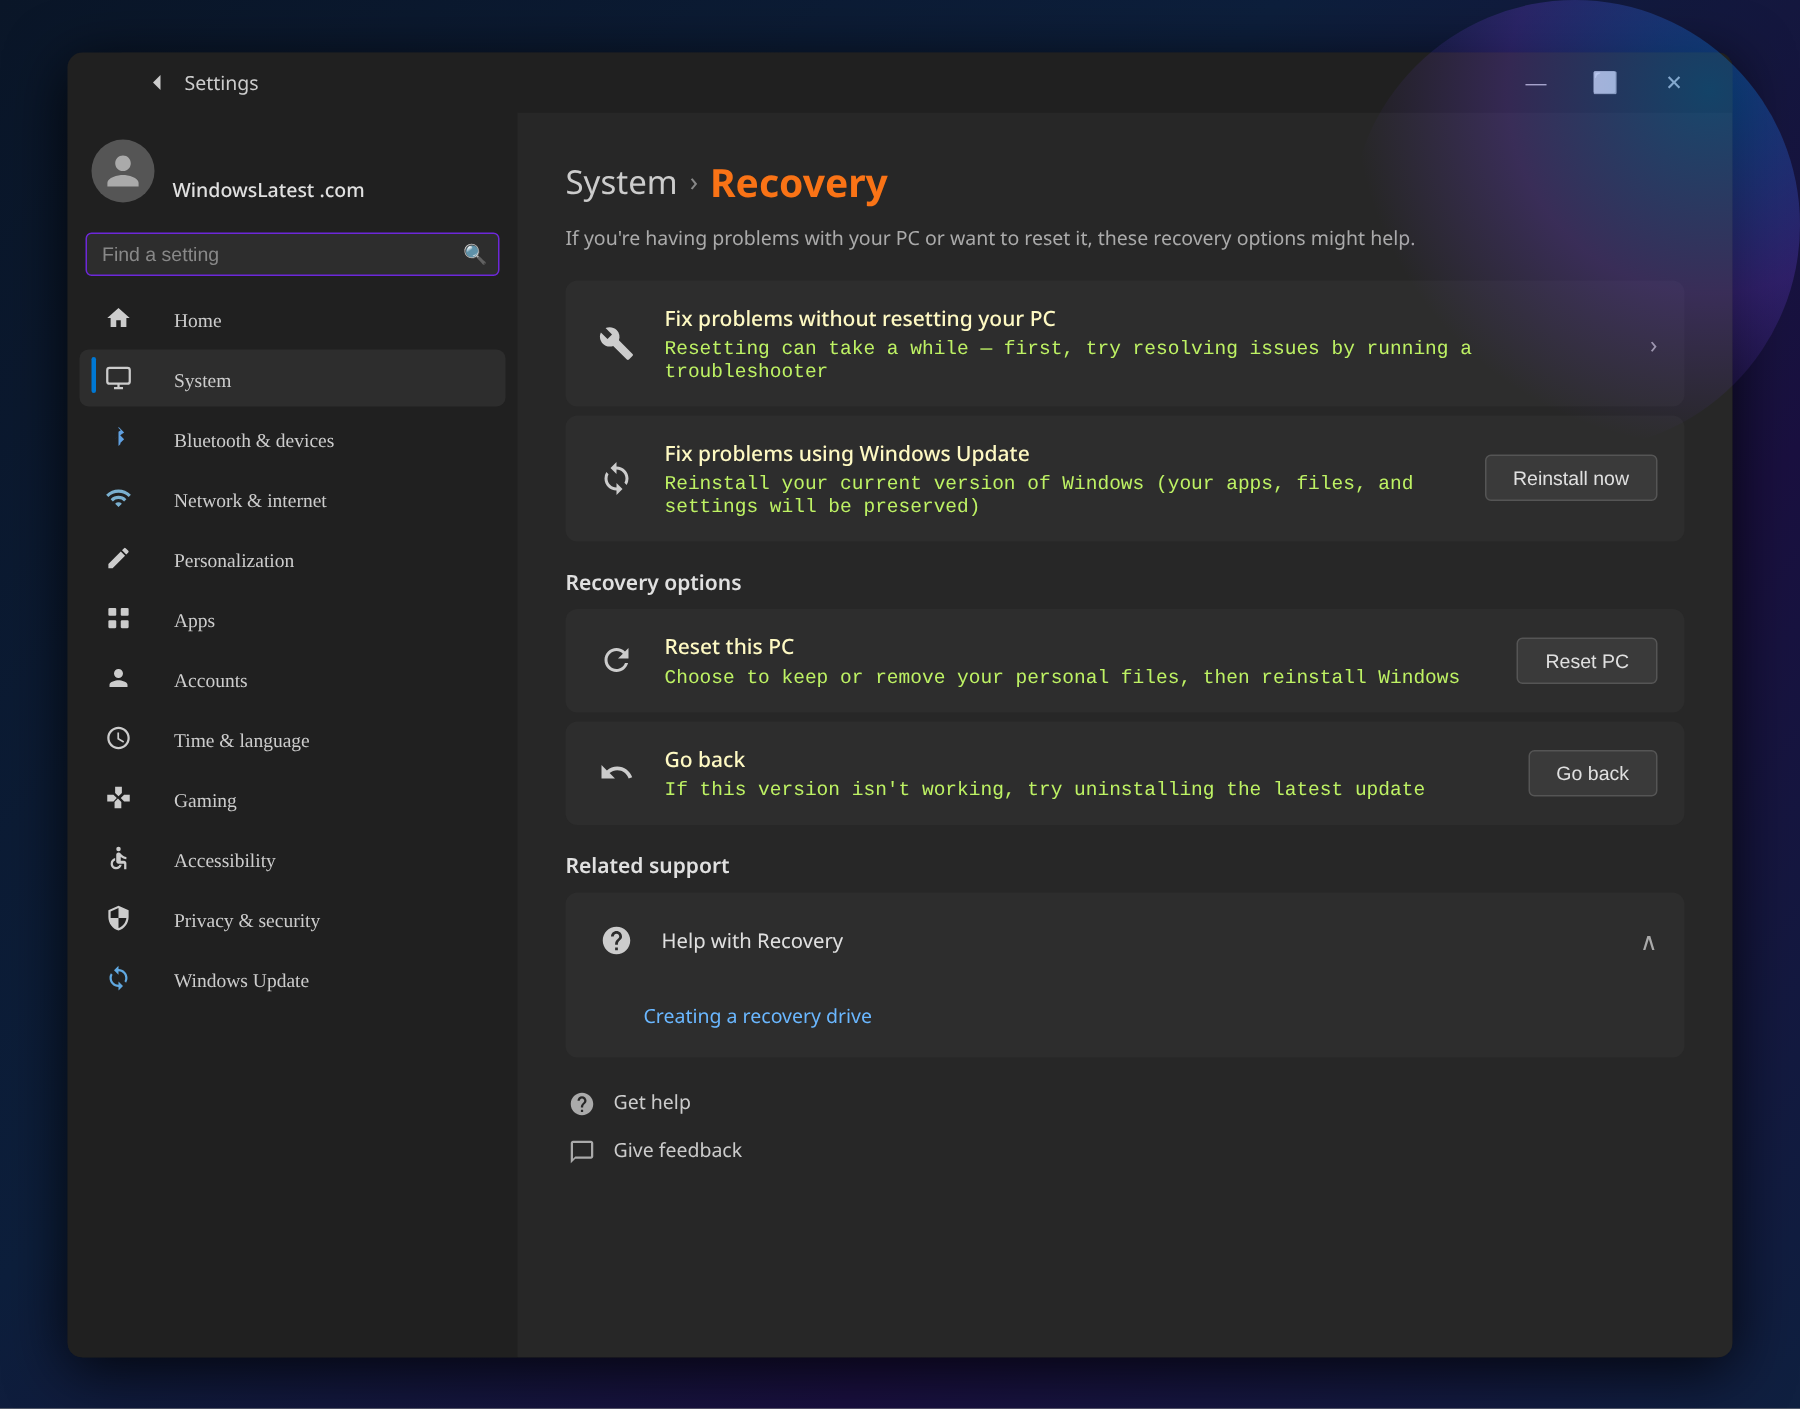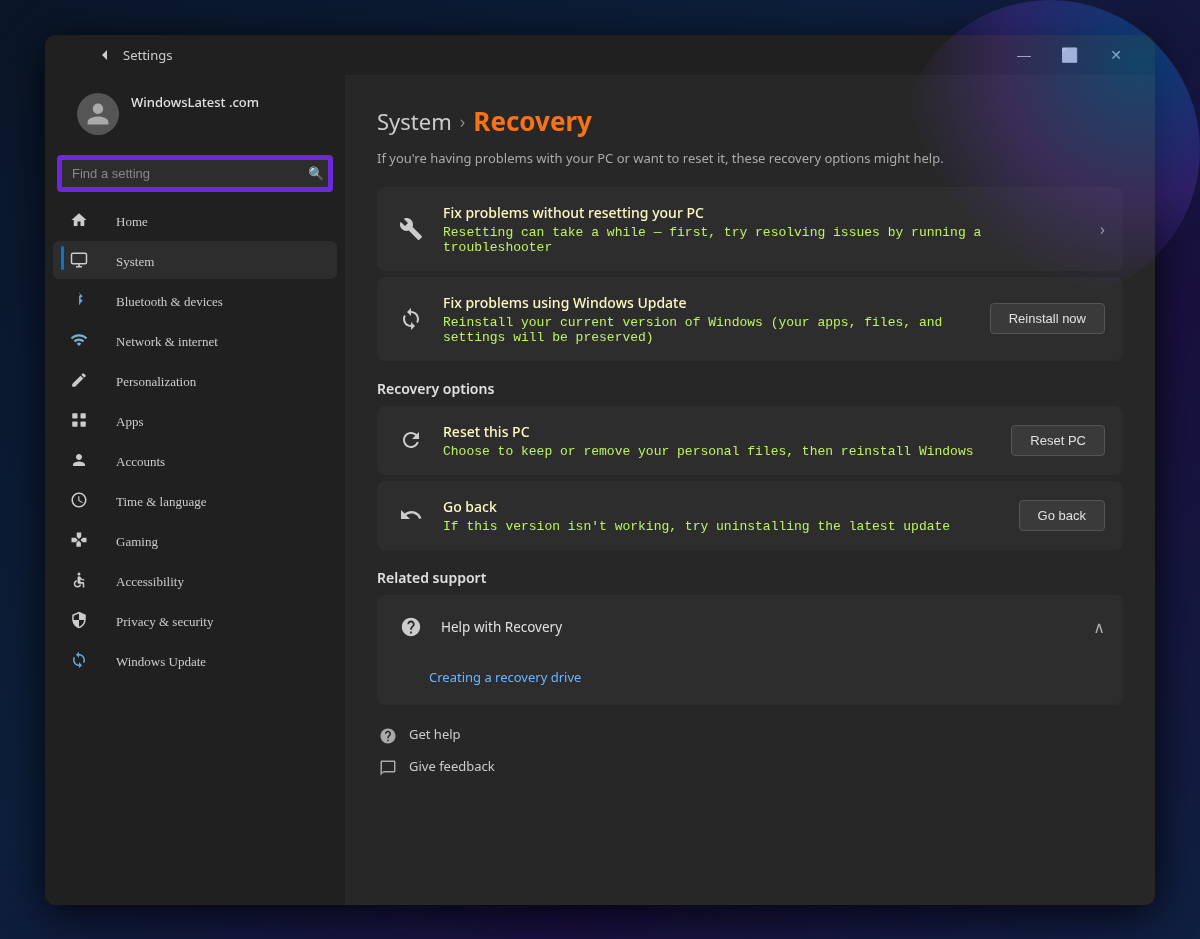--- a/index.html
+++ b/index.html
@@ -85,23 +85,23 @@
       width: 300px;
       background: #202020;
       display: flex;
       flex-direction: column;
       flex-shrink: 0;
       padding: 8px 0;
       overflow-y: auto;
     }
     .sidebar-user {
       display: flex;
-      align-items: flex-start;
+      align-items: flex-end;
       gap: 12px;
-      padding: 10px 16px 16px 32px;
+      padding: 10px 16px 16px 16px;
     }
     .avatar {
       width: 42px;
       height: 42px;
       background: #555;
       border-radius: 50%;
       display: flex;
       align-items: center;
       justify-content: center;
       color: #ccc;
@@ -113,21 +113,21 @@
       color: #e0e0e0;
       font-weight: 500;
     }
     .search-box {
       margin: 4px 12px 8px 12px;
       position: relative;
     }
     .search-box input {
       width: 100%;
       background: #2d2d2d;
-      border: 5px solid #6d28d9;
+      border: 1px solid #6d28d9;
       border-radius: 4px;
       padding: 6px 32px 6px 10px;
       color: #3b82f6;
       font-size: 13px;
       outline: none;
     }
     .search-box input::placeholder { color: #888; }
     .search-icon-wrap {
       position: absolute;
       right: 8px;

